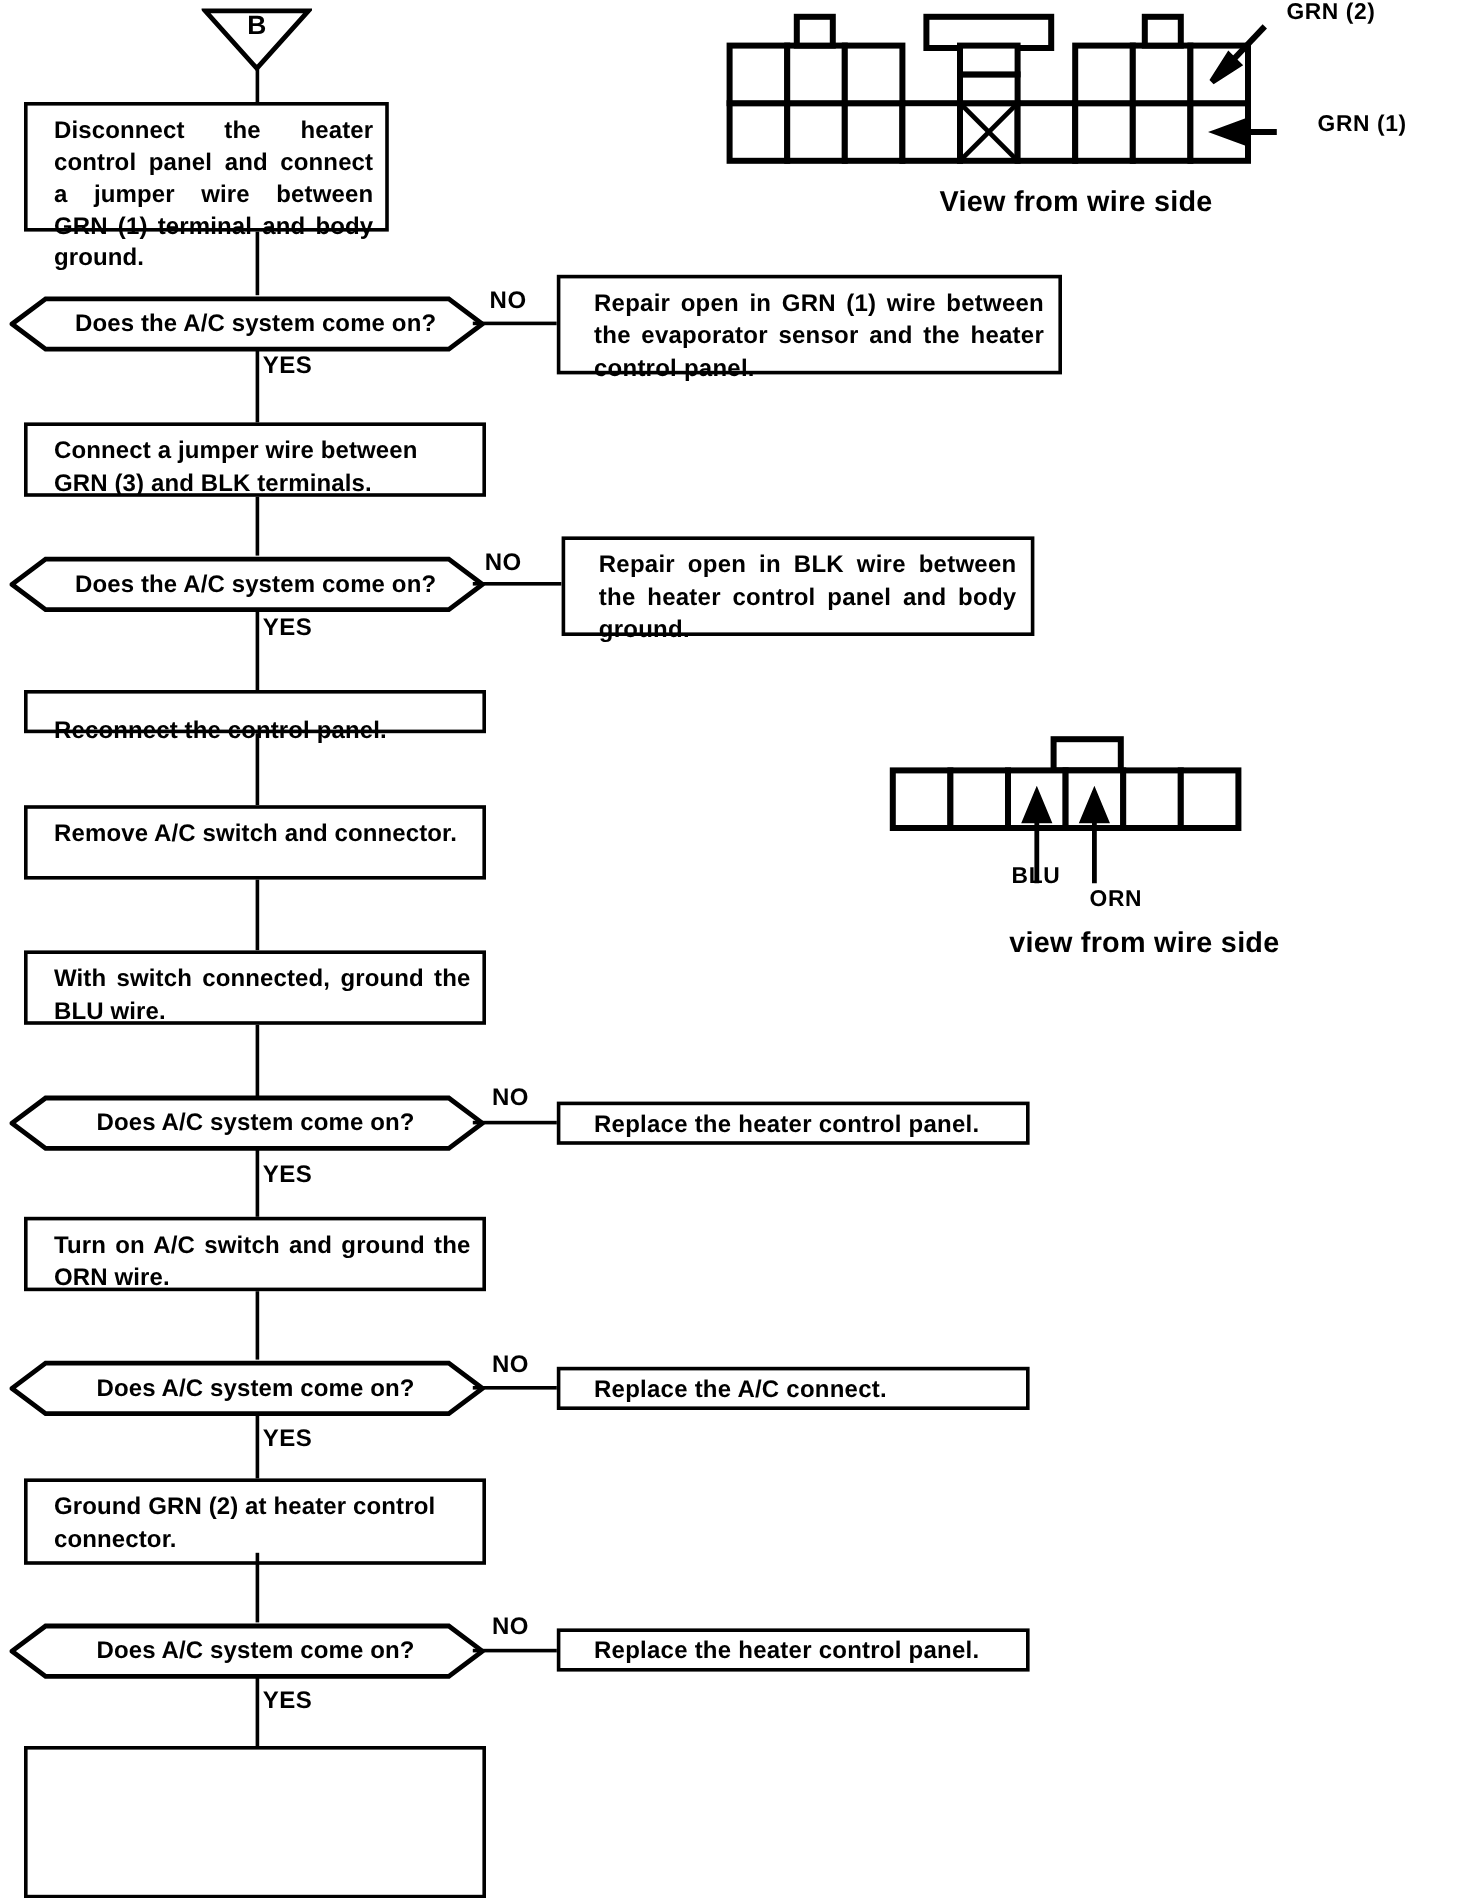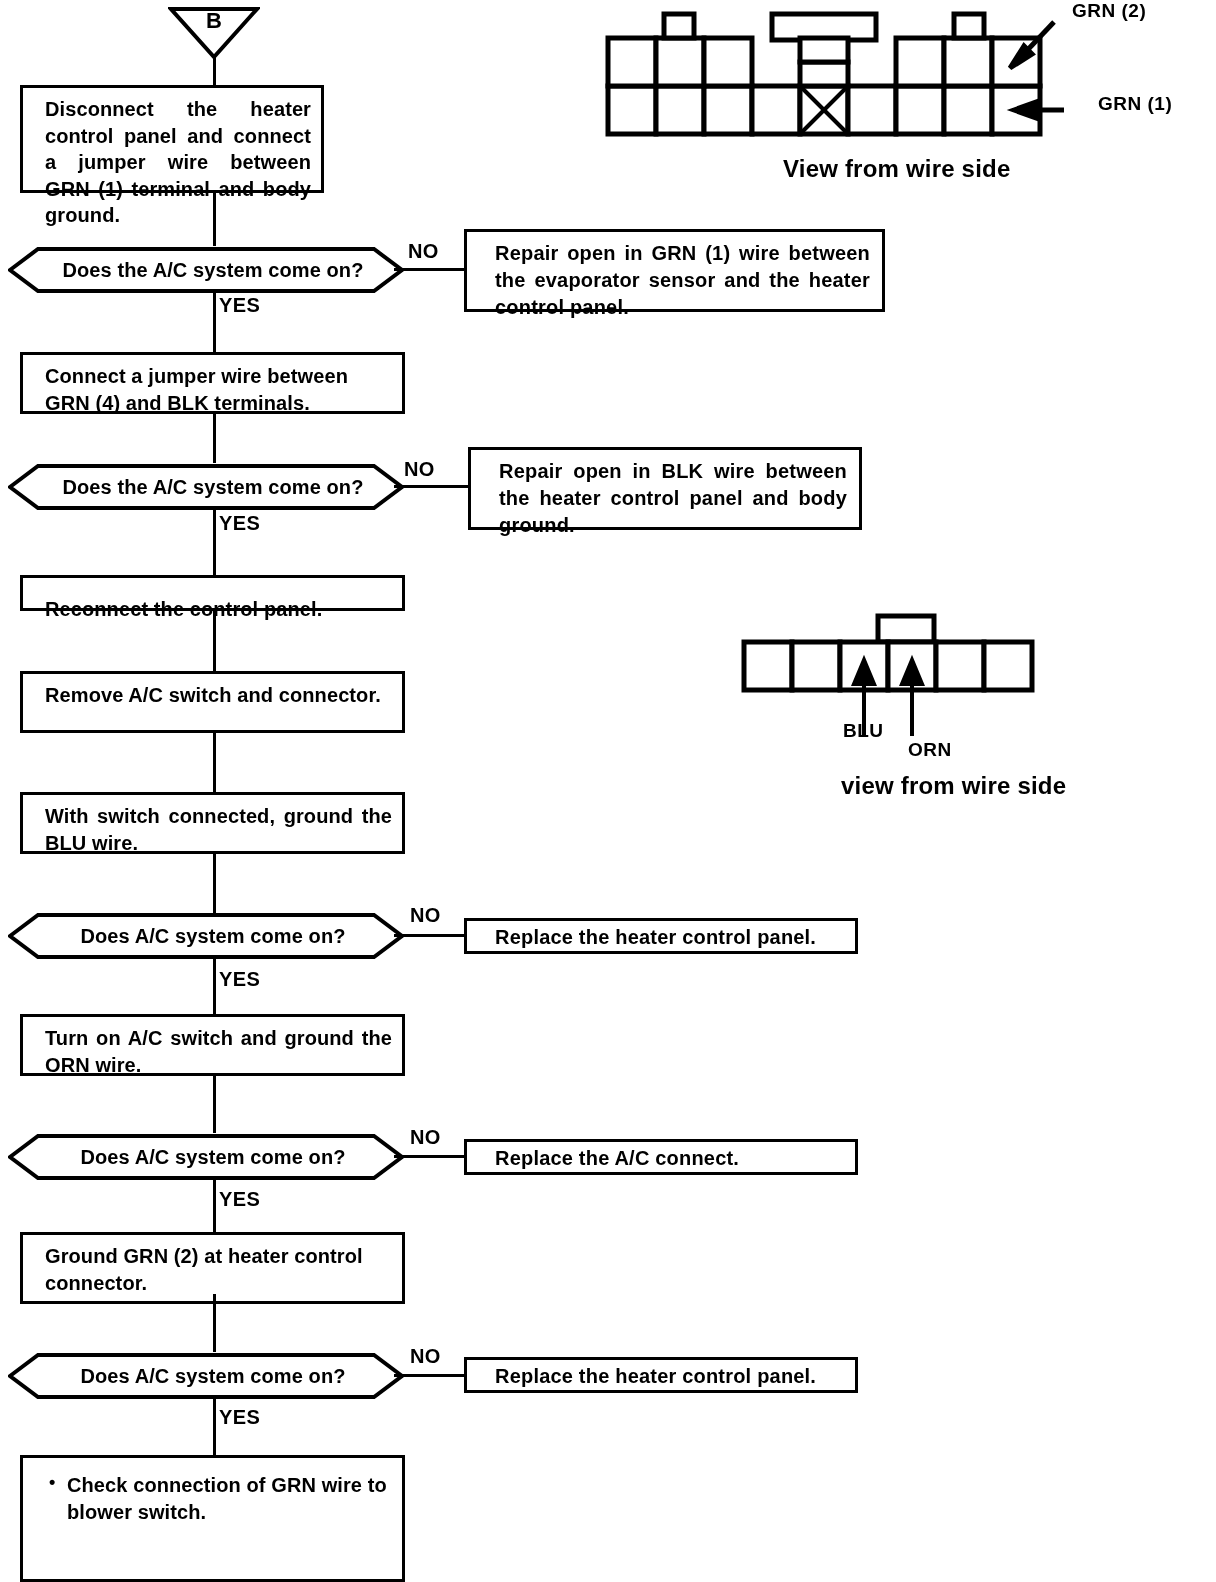--- a/index.html
+++ b/index.html
@@ -85,21 +85,21 @@
     <polygon points="2,24 30,3 366,3 394,24 366,45 30,45" fill="#fff" stroke="#000" stroke-width="4"></polygon>
   </svg>
   <div class="dtext">Does the A/C system come on?</div>
 </div>
 <div class="hline" style="left:394px;top:268px;width:70px;"></div>
 <div class="lbl no" style="left:408px;top:240px;">NO</div>
 <div class="rbox just" style="left:464px;top:229px;width:421px;height:83px;">Repair open in GRN (1) wire between the evaporator sensor and the heater control panel.</div>
 <div class="vline" style="left:213px;top:292px;height:62px;"></div>
 <div class="lbl" style="left:219px;top:294px;">YES</div>
 
-<div class="pbox" style="left:20px;top:352px;width:385px;height:62px;">Connect a jumper wire between GRN (4) and BLK terminals.</div>
+<div class="pbox" style="left:20px;top:352px;width:385px;height:62px;">Connect a jumper wire between GRN (3) and BLK terminals.</div>
 <div class="vline" style="left:213px;top:414px;height:49px;"></div>
 
 <div class="dec" style="left:8px;top:463px;width:396px;height:48px;">
   <svg width="396" height="48" viewBox="0 0 396 48">
     <polygon points="2,24 30,3 366,3 394,24 366,45 30,45" fill="#fff" stroke="#000" stroke-width="4"></polygon>
   </svg>
   <div class="dtext">Does the A/C system come on?</div>
 </div>
 <div class="hline" style="left:394px;top:485px;width:74px;"></div>
 <div class="lbl no" style="left:404px;top:458px;">NO</div>
@@ -153,21 +153,20 @@
   <div class="dtext">Does A/C system come on?</div>
 </div>
 <div class="hline" style="left:394px;top:1374px;width:72px;"></div>
 <div class="lbl no" style="left:410px;top:1345px;">NO</div>
 <div class="rbox thin" style="left:464px;top:1357px;width:394px;height:36px;padding:3px 12px 3px 28px;">Replace the heater control panel.</div>
 <div class="vline" style="left:213px;top:1398px;height:58px;"></div>
 <div class="lbl" style="left:219px;top:1406px;">YES</div>
 
 <div class="pbox" style="left:20px;top:1455px;width:385px;height:127px;padding:14px 10px 6px 26px;">
   <ul class="bullets">
-    <li>Check connection of GRN wire to blower switch.</li>
   </ul>
 </div>
 
 <div class="conn" style="left:596px;top:4px;width:470px;height:140px;">
   <svg width="470" height="140" viewBox="0 0 470 140">
     <g fill="#fff" stroke="#000" stroke-width="5" stroke-linejoin="miter">
 
       <rect x="12" y="82" width="48" height="48"></rect>
       <rect x="60" y="82" width="48" height="48"></rect>
       <rect x="108" y="82" width="48" height="48"></rect>

